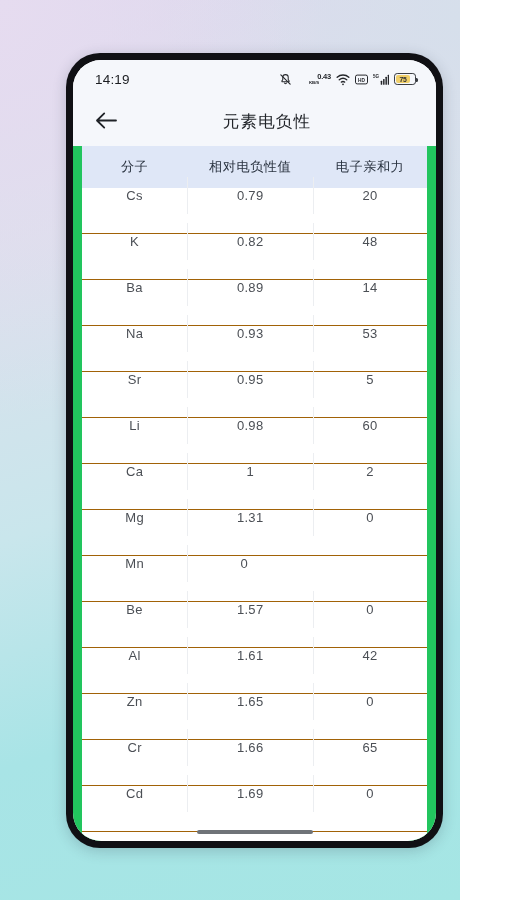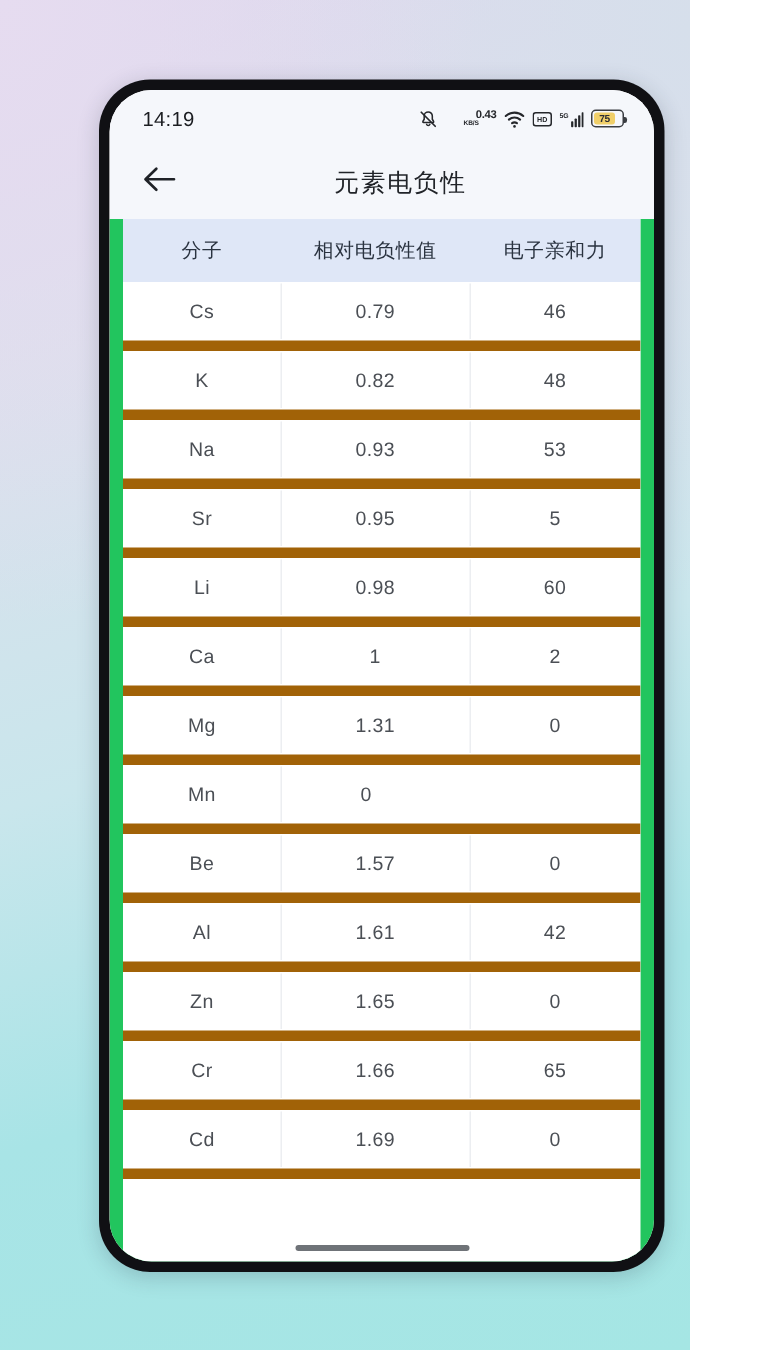--- a/index.html
+++ b/index.html
@@ -85,22 +85,22 @@
   }
   .thead .th{
     flex:1 1 0; text-align:center;
     font-size:13.2px; color:#2a3340; letter-spacing:.5px;
   }
   .thead .th.c0{ flex:0 0 30.5%; }
   .thead .th.c1{ flex:0 0 36.5%; }
   .thead .th.c2{ flex:0 0 33%; }
   .tbody{ position:relative; }
   .trow{
-    display:flex; height:46px; align-items:center;
-    border-bottom:7px solid #a16207;
+    display:flex; height:46px; align-items:flex-start;
+    border-bottom:1px solid #a16207;
     background:#fff;
   }
   .trow .td{
     font-size:13px; color:#4b4f55; text-align:center; letter-spacing:.3px;
     position:relative;
   }
   .trow .td.c0{ flex:0 0 30.5%; }
   .trow .td.c1{ flex:0 0 36.5%; }
   .trow .td.c2{ flex:0 0 33%; }
   .trow .td.c1:before, .trow .td.c2:before{
@@ -193,28 +193,33 @@
           <div class="thead">
             <div class="th c0">分子</div>
             <div class="th c1">相对电负性值</div>
             <div class="th c2">电子亲和力</div>
           </div>
 
           <div class="tbody" id="tbody">
               <div class="trow">
                 <div class="td c0">Cs</div>
                 <div class="td c1">0.79</div>
-                <div class="td c2">46</div>
+                <div class="td c2">20</div>
               </div>
               <div class="trow">
                 <div class="td c0">K</div>
                 <div class="td c1">0.82</div>
                 <div class="td c2">48</div>
               </div>
               <div class="trow">
+                <div class="td c0">Ba</div>
+                <div class="td c1">0.89</div>
+                <div class="td c2">14</div>
+              </div>
+              <div class="trow">
                 <div class="td c0">Na</div>
                 <div class="td c1">0.93</div>
                 <div class="td c2">53</div>
               </div>
               <div class="trow">
                 <div class="td c0">Sr</div>
                 <div class="td c1">0.95</div>
                 <div class="td c2">5</div>
               </div>
               <div class="trow">

